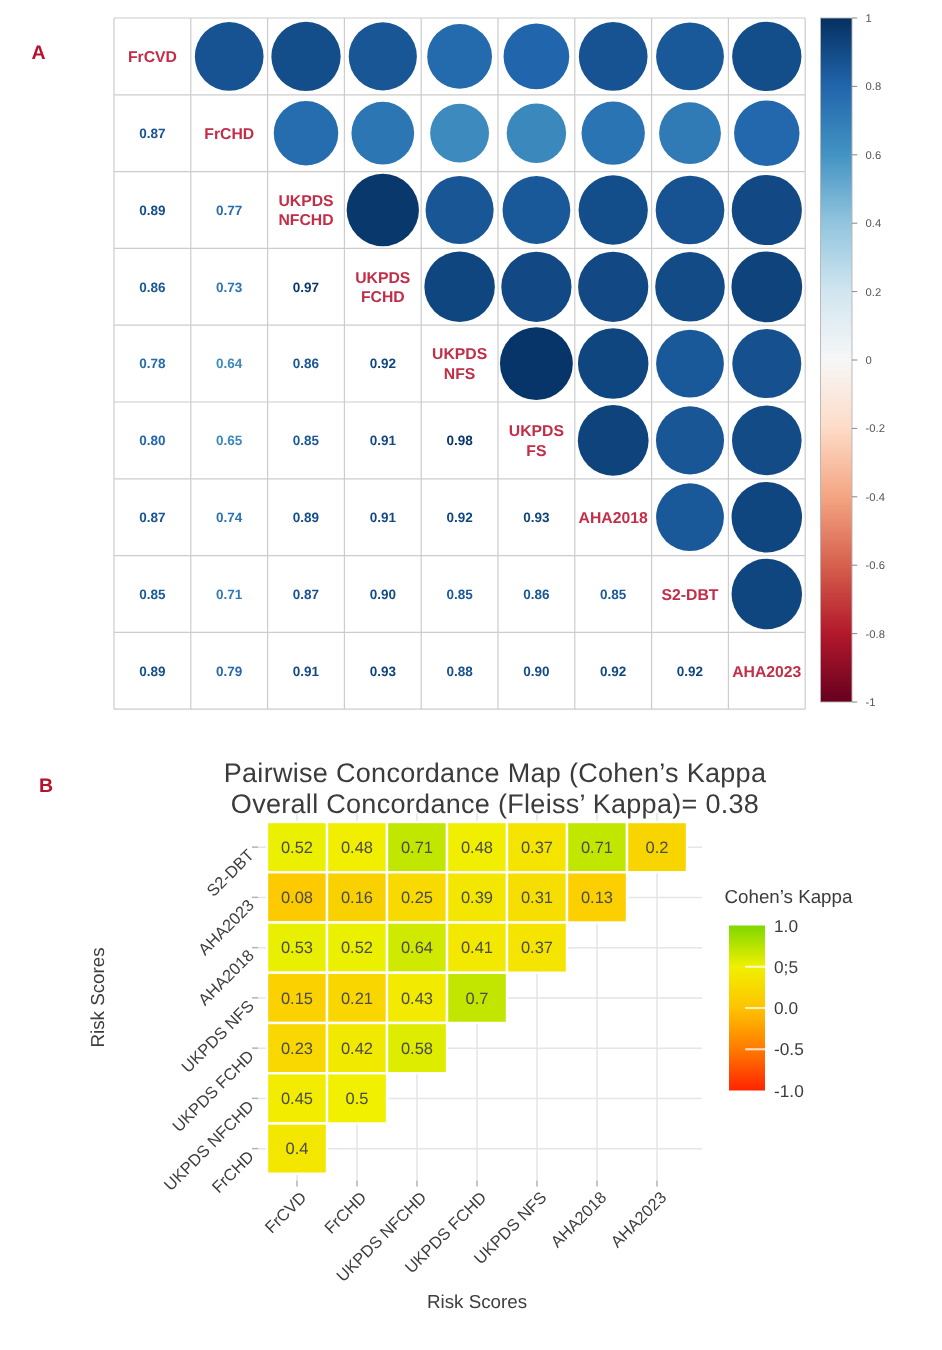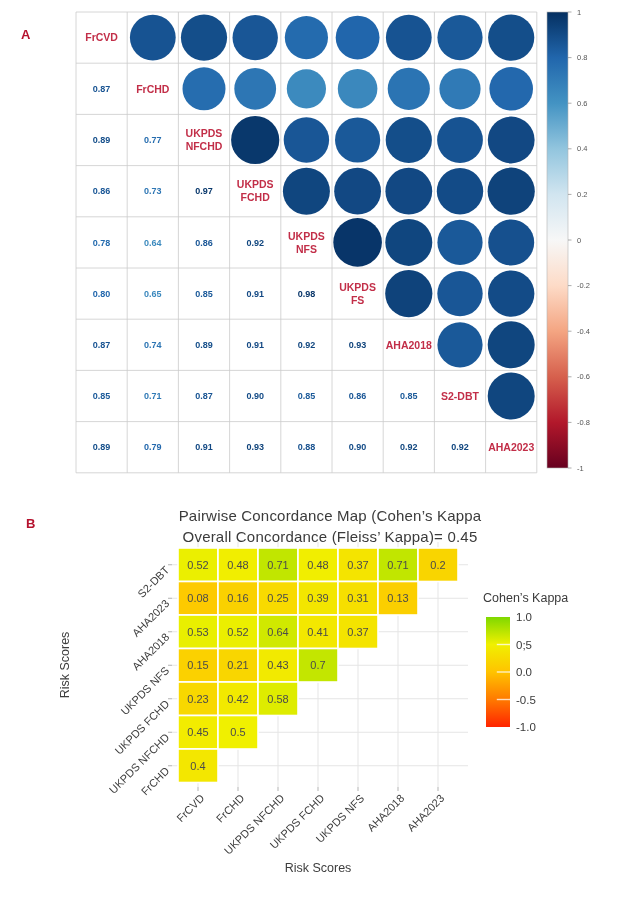--- a/index.html
+++ b/index.html
@@ -2,21 +2,21 @@
 <html><head>
 <meta charset="utf-8">
 <style>
   html,body{margin:0;padding:0;background:#ffffff;}
   body{width:628px;height:900px;position:relative;overflow:hidden;
        font-family:"Liberation Sans","DejaVu Sans",sans-serif;}
   .panel-letter{position:absolute;font-size:13px;font-weight:bold;color:#b5122e;}
   #label-a{left:21px;top:27px;}
   #label-b{left:26px;top:516px;}
   #title-b{position:absolute;left:70px;top:505px;width:520px;text-align:center;
-           color:#3b3b3b;font-size:15px;line-height:21px;font-weight:500;letter-spacing:0.2px;}
+           color:#3b3b3b;font-size:18px;line-height:21px;font-weight:500;letter-spacing:0.2px;}
   svg{position:absolute;left:0;display:block;}
   #svg-a{top:0;}
   #svg-b{top:480px;}
   text{font-family:"Liberation Sans","DejaVu Sans",sans-serif;}
 </style>
 </head>
 <body>
 
 <div id="label-a" class="panel-letter">A</div>
 
@@ -159,21 +159,21 @@
     <line x1="568" y1="422.40000000000003" x2="571.5" y2="422.40000000000003" stroke="#8a8a8a" stroke-width="0.7"></line>
     <text x="577" y="425.00000000000006" fill="#555555" font-size="7.5px">-0.8</text>
     <line x1="568" y1="468" x2="571.5" y2="468" stroke="#8a8a8a" stroke-width="0.7"></line>
     <text x="577" y="470.6" fill="#555555" font-size="7.5px">-1</text>
   </svg>
 
 <div id="label-b" class="panel-letter">B</div>
 
 <div id="title-b">
   <div>Pairwise Concordance Map (Cohen’s Kappa</div>
-  <div>Overall Concordance (Fleiss’ Kappa)= 0.45</div>
+  <div>Overall Concordance (Fleiss’ Kappa)= 0.38</div>
 </div>
 
 <svg id="svg-b" width="628" height="420" viewBox="0 0 628 420">
     <defs>
       <linearGradient id="gradB" x1="0" y1="0" x2="0" y2="1">
         <stop offset="0%" stop-color="#7fd800"></stop>
         <stop offset="25%" stop-color="#f0f000"></stop>
         <stop offset="50%" stop-color="#ffc300"></stop>
         <stop offset="75%" stop-color="#ff7a00"></stop>
         <stop offset="100%" stop-color="#ff2400"></stop>

